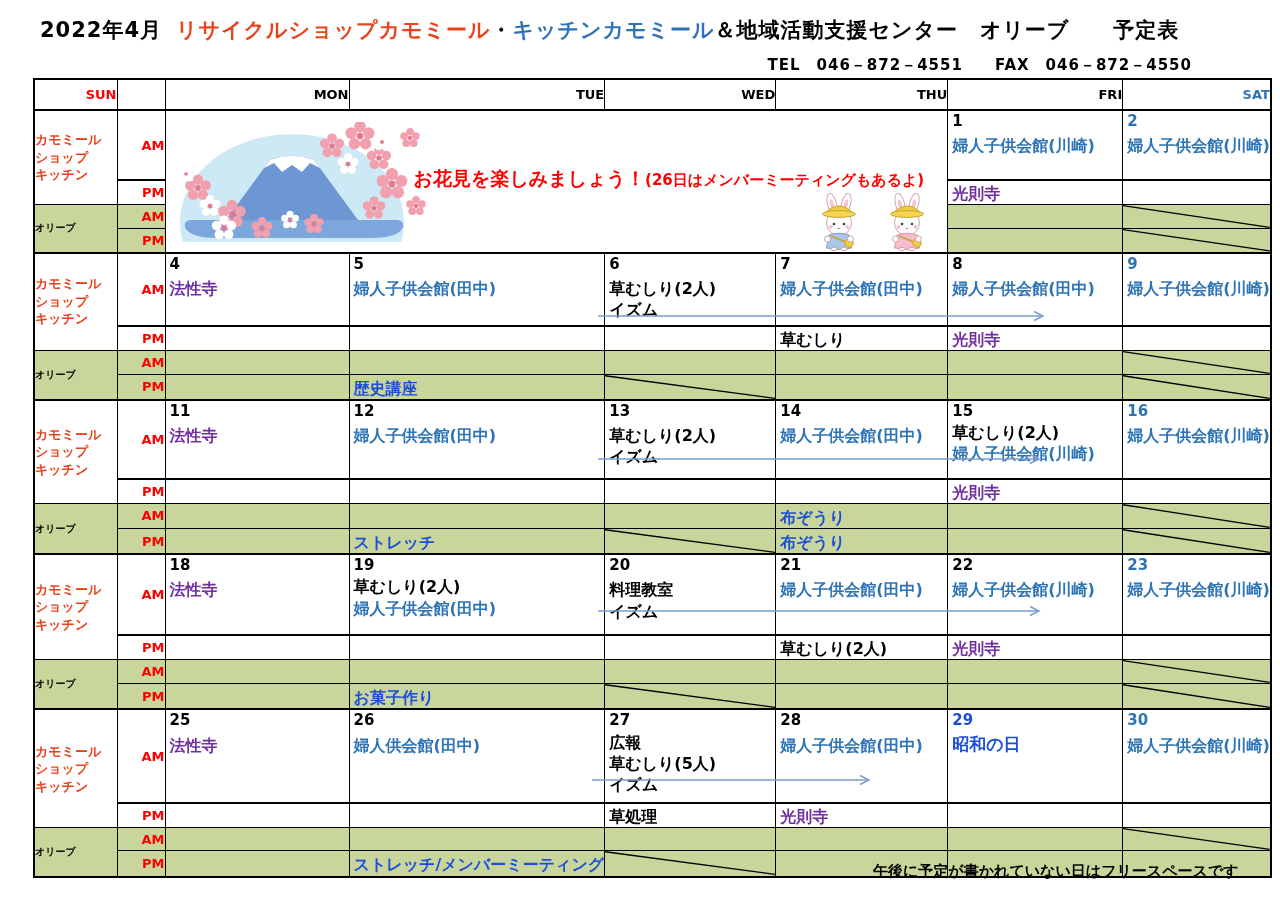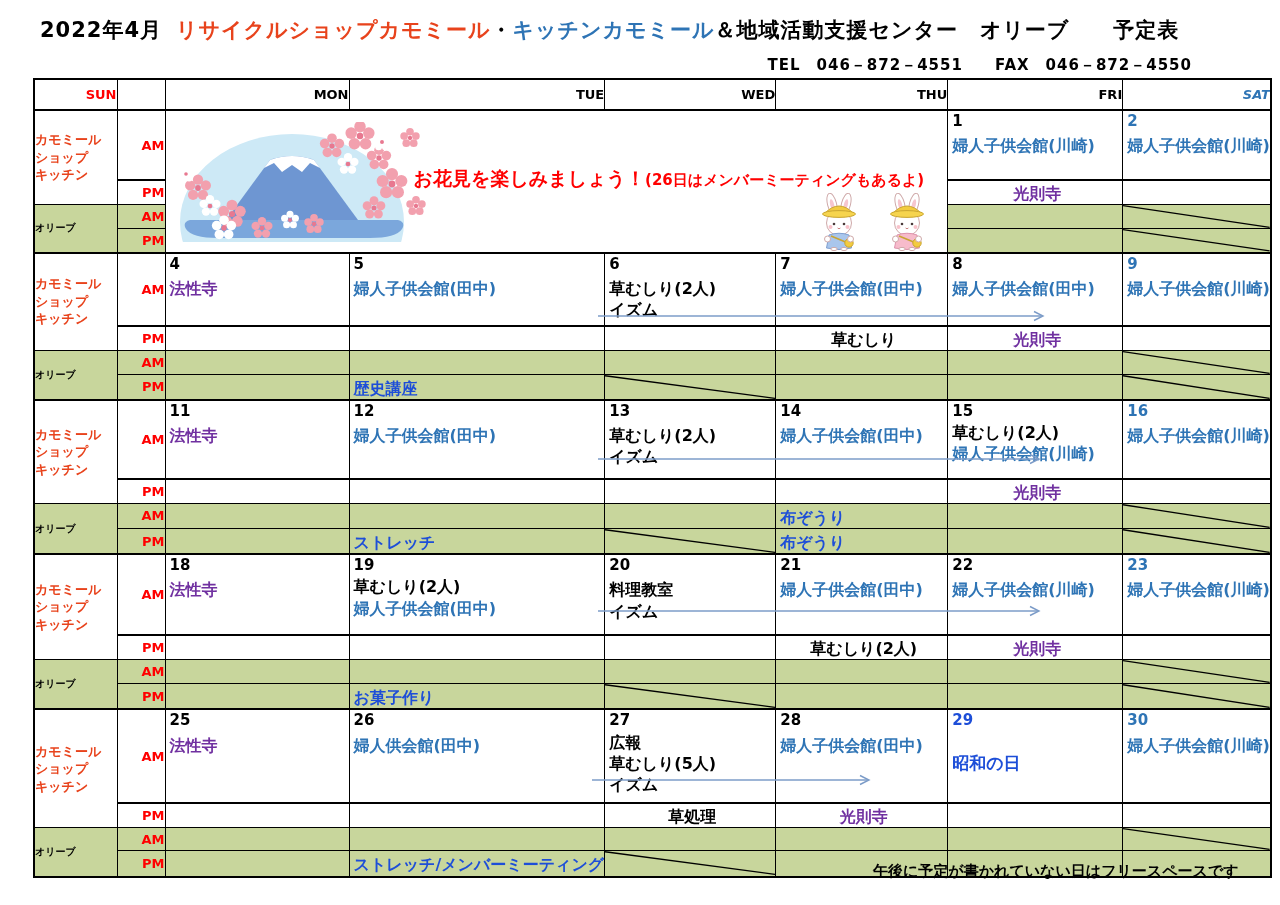--- a/index.html
+++ b/index.html
@@ -13,31 +13,31 @@
   .t-kitchen{color:#2E74B5;}
   .contact{position:absolute;top:56px;right:88px;font-size:15px;font-weight:bold;color:#000;letter-spacing:1px;}
   .footnote{position:absolute;left:873px;top:862px;font-size:15px;font-weight:bold;color:#000;}
 
   table.cal{position:absolute;left:33px;top:78px;border-collapse:collapse;table-layout:fixed;border:2px solid #000;}
   table.cal td{border:1px solid #000;padding:0;vertical-align:top;overflow:hidden;font-weight:bold;}
   tr.wk td{border-top:2px solid #000;}
   tr.pmrow td{border-top:2px solid #000;}
   .hdr{font-size:13px;text-align:right;vertical-align:middle !important;color:#000;height:29px;}
   .hdr-sun{color:#FF0000;}
-  .hdr-sat{color:#2E74B5;font-style:italic;}
+  .hdr-sat{color:#2E74B5;}
   .olive{background:#C8D69C;}
   .ampm{font-size:13px;text-align:right;vertical-align:middle !important;color:#FF0000;}
   .glabel{font-size:13px;color:#E8431C;vertical-align:middle !important;padding-left:4px;line-height:1.35;}
   .olabel{font-size:10px;color:#000;vertical-align:middle !important;padding-left:4px;}
   .daycell{position:relative;}
   .dnum{font-size:15px;line-height:1.15;padding:2px 0 0 4px;margin-bottom:5px;}
   .ev{font-size:16px;line-height:1.32;padding-left:4px;white-space:nowrap;}
   .big-ev{font-size:17px;padding-top:2px;}
   .pmc{vertical-align:top;}
-  .pmc .ev{padding-top:2px;text-align:center;}
+  .pmc .ev{padding-top:2px;}
   .oc{position:relative;}
   .oc .ev{padding-top:3px;}
   .c-black{color:#000000;}
   .c-blue{color:#2E74B5;}
   .c-purple{color:#7030A0;}
   .c-red{color:#1d4ed8;}
   .diag{position:absolute;left:0;top:0;width:100%;height:100%;display:block;}
   .banner{position:relative;background:#fff;}
   .banner-msg{position:absolute;left:248px;top:55px;white-space:nowrap;color:#FF0000;}
   .msg-main{font-size:19px;font-weight:bold;}
@@ -467,21 +467,21 @@
     <div class="dnum c-black" style="margin-bottom:2px">27</div>
     <div class="ev c-black">広報</div>
     <div class="ev c-black">草むしり(5人)</div>
     <div class="ev c-black">イズム</div>
   </td>
   <td class="daycell">
     <div class="dnum c-black">28</div>
     <div class="ev c-blue">婦人子供会館(田中)</div>
   </td>
   <td class="daycell">
-    <div class="dnum c-red" style="margin-bottom:20px">29</div>
+    <div class="dnum c-red" style="margin-bottom:1px">29</div>
     <div class="ev big-ev c-red">昭和の日</div>
   </td>
   <td class="daycell">
     <div class="dnum c-blue">30</div>
     <div class="ev c-blue">婦人子供会館(川崎)</div>
   </td>
 </tr>
 <tr class="pmrow" style="height:24px">
   <td class="ampm">PM</td>
   <td class="pmc"></td>

